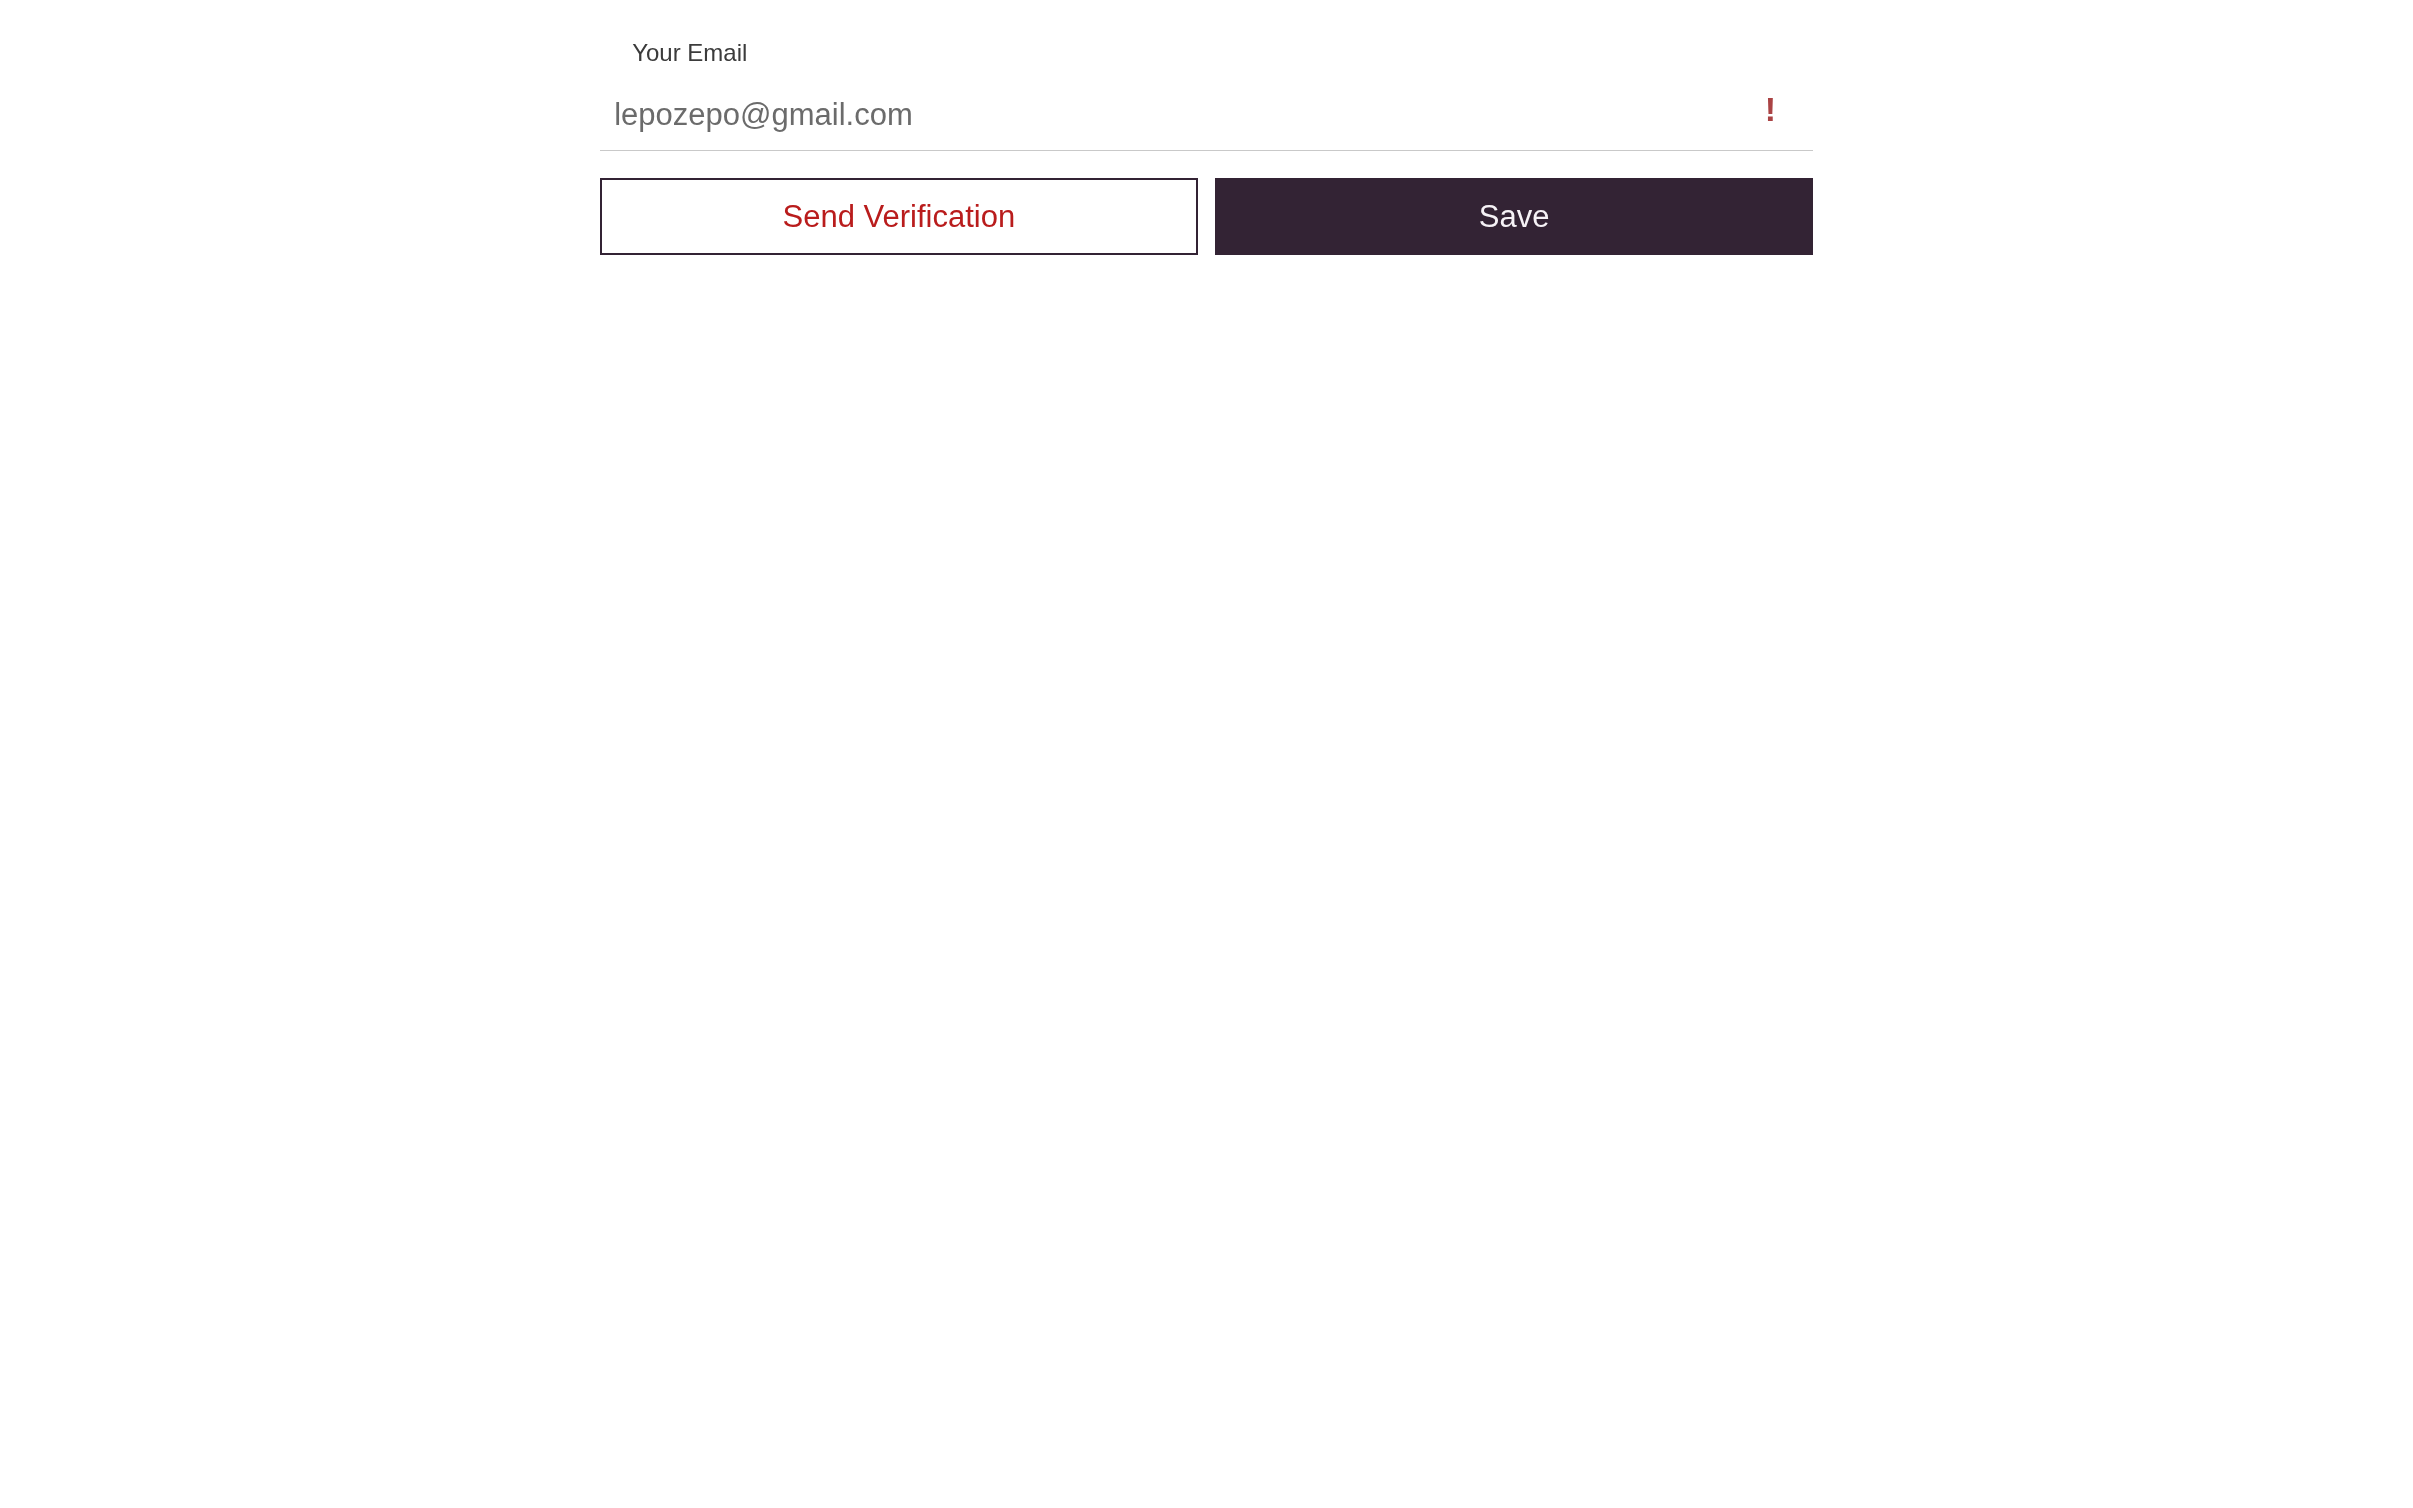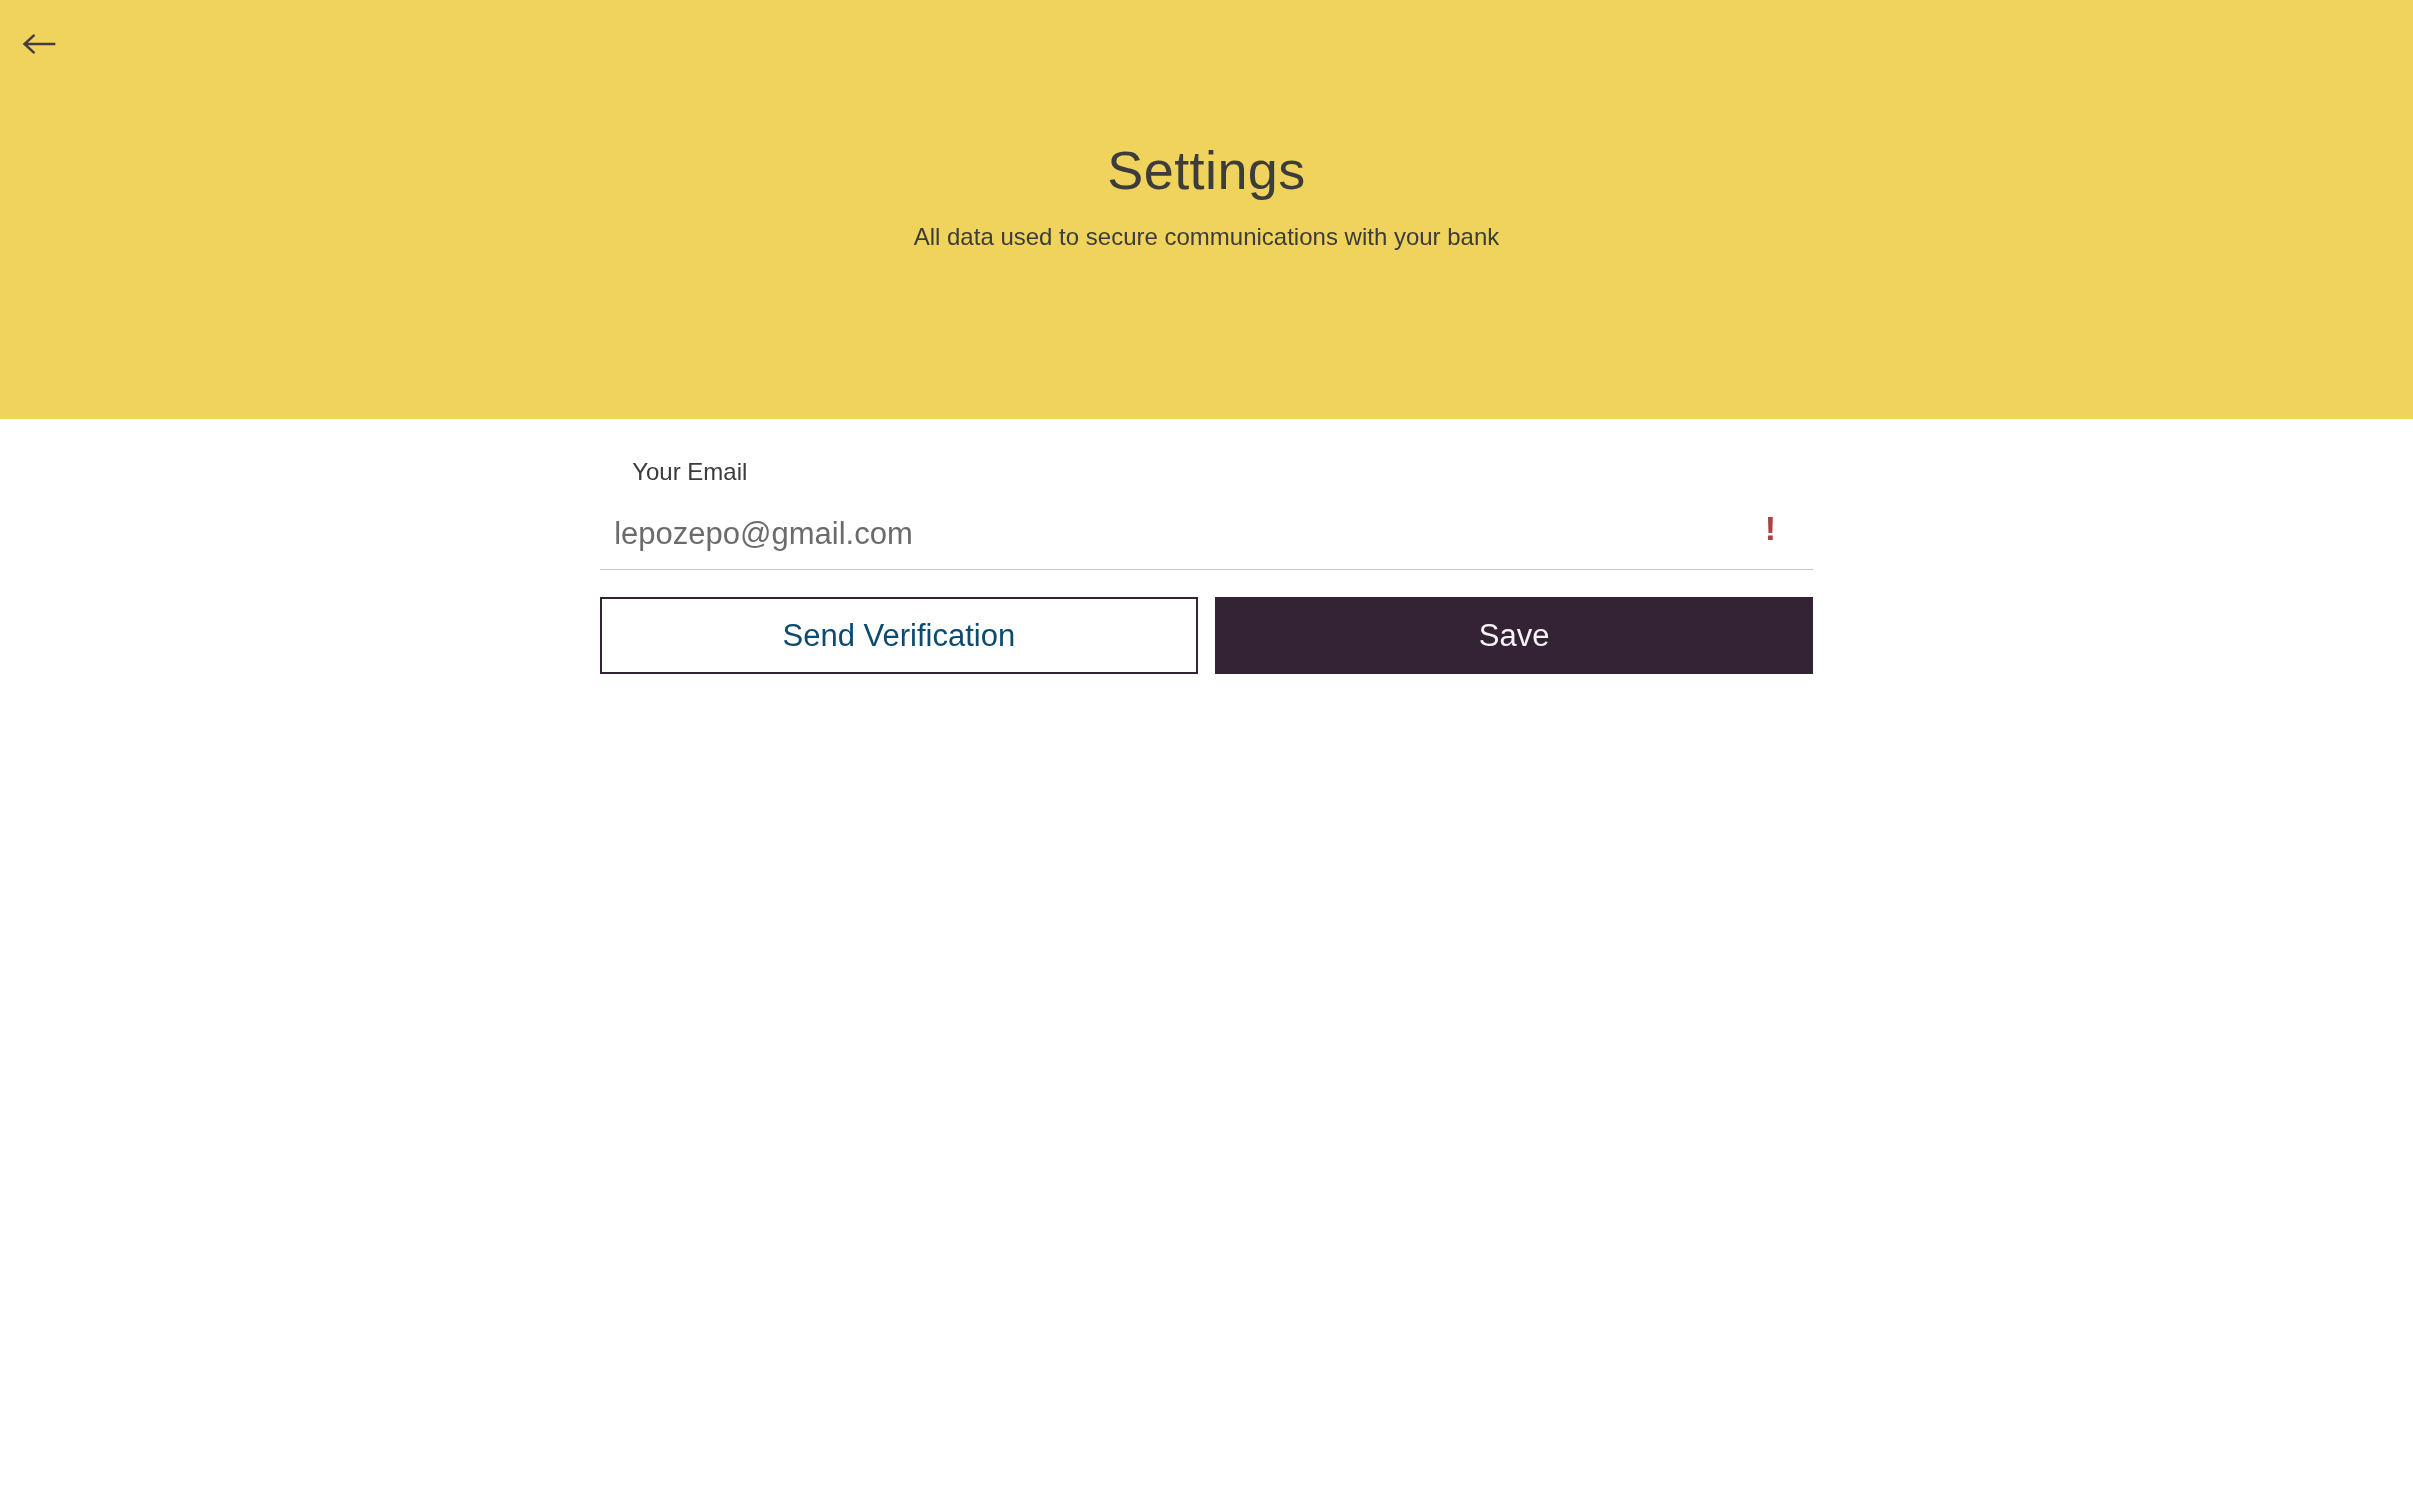--- a/index.html
+++ b/index.html
@@ -99,46 +99,33 @@
     flex:1 1 0;
     height:77px;
     font-family:inherit;
     font-size:31px;
     cursor:pointer;
     line-height:1;
   }
   .btn-outline{
     background:#ffffff;
     border:2.5px solid var(--accent);
-    color:#0c4a6e;
+    color:#b91c1c;
   }
   .btn-solid{
     background:var(--accent);
     border:2.5px solid var(--accent);
     color:var(--btn-text-light);
   }
 </style>
 </head>
 <body>
 
 <div class="page">
 
-  <header class="hero">
-    <button class="back-btn">
-      <span>
-        <svg width="35" height="22" viewBox="0 0 42 26" aria-hidden="true">
-          <path d="M15 2 L3 13 L15 24 M3 13 H40" fill="none" stroke="#453C3E" stroke-width="3"></path>
-        </svg>
-      </span>
-    </button>
-    <div class="hero-content">
-      <h1 class="page-title">Settings</h1>
-      <p class="page-subtitle">All data used to secure communications with your bank</p>
-    </div>
-  </header>
 
   <main class="content">
     <label class="field-label" for="email-input">Your Email</label>
 
     <div class="input-row">
       <input id="email-input" class="email-input" type="text" value="lepozepo@gmail.com" style="">
       <span class="error-mark">!</span>
     </div>
 
     <div class="button-row">

